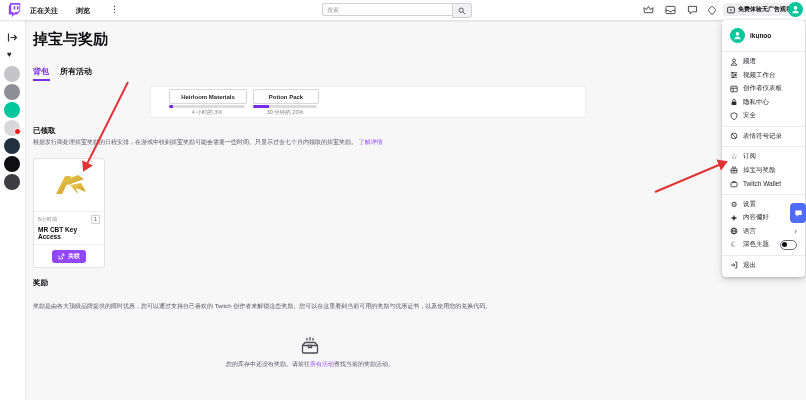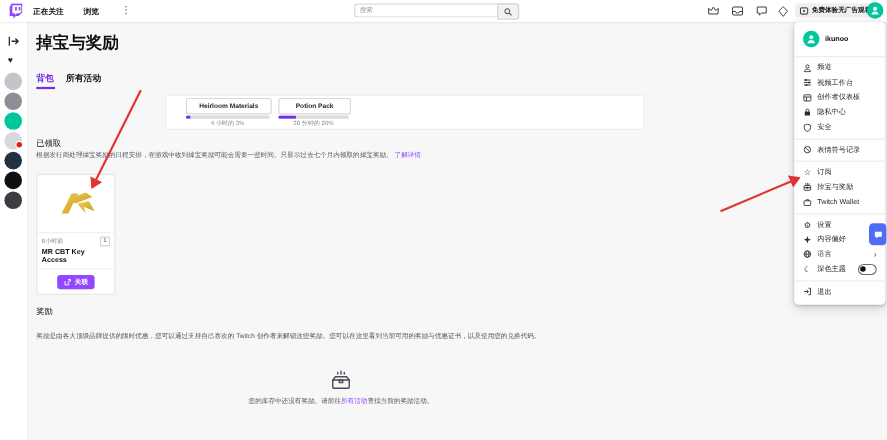--- a/index.html
+++ b/index.html
@@ -31,21 +31,21 @@
   .pagetitle{position:absolute;left:33px;top:30px;font-size:15px;font-weight:bold}
   .tab{position:absolute;top:66px;font-size:8px;font-weight:bold;cursor:pointer}
   .tab.active{color:#772ce8}
   .tabline{position:absolute;left:33px;top:79px;width:17px;height:2px;background:#772ce8}
   .panel{position:absolute;left:150px;top:86px;width:436px;height:32px;background:#fff;border:1px solid #ececef;box-sizing:border-box}
   .chip{position:absolute;top:2px;height:13px;background:#fff;border:1px solid #d8d8dc;border-radius:2px;
         font-size:6px;font-weight:bold;display:flex;align-items:center;justify-content:center;color:#26262c}
   .pbar{position:absolute;top:18px;height:3px;background:#dcdcdf;border-radius:2px;overflow:hidden}
   .pfill{height:100%;background:#772ce8}
   .pcap{position:absolute;top:22px;font-size:5.5px;color:#84848c;text-align:center}
-  .secthead{position:absolute;font-size:7.5px;font-weight:normal}
+  .secthead{position:absolute;font-size:7.5px;font-weight:bold}
   .para{position:absolute;font-size:6px;color:#53535f;line-height:8px}
   .plink{color:#9147ff;cursor:pointer;text-decoration:none}
   
   .card{position:absolute;left:33px;top:158px;width:72px;height:110px;background:#fff;border:1px solid #e3e3e7;border-radius:3px;box-sizing:border-box}
   .cardimg{height:52px;display:flex;align-items:center;justify-content:center;border-bottom:1px solid #f0f0f2}
   .cardmeta{display:flex;justify-content:space-between;align-items:center;padding:3px 4px 0}
   .cardtime{font-size:5.5px;color:#84848c}
   .cardbadge{font-size:5.5px;color:#53535f;border:1px solid #d0d0d4;border-radius:1px;padding:0 2px;line-height:7px}
   .cardtitle{font-size:6.5px;font-weight:bold;padding:2px 4px 4px;border-bottom:1px solid #f0f0f2}
   .cardbtnrow{display:flex;justify-content:center;padding-top:5px}

